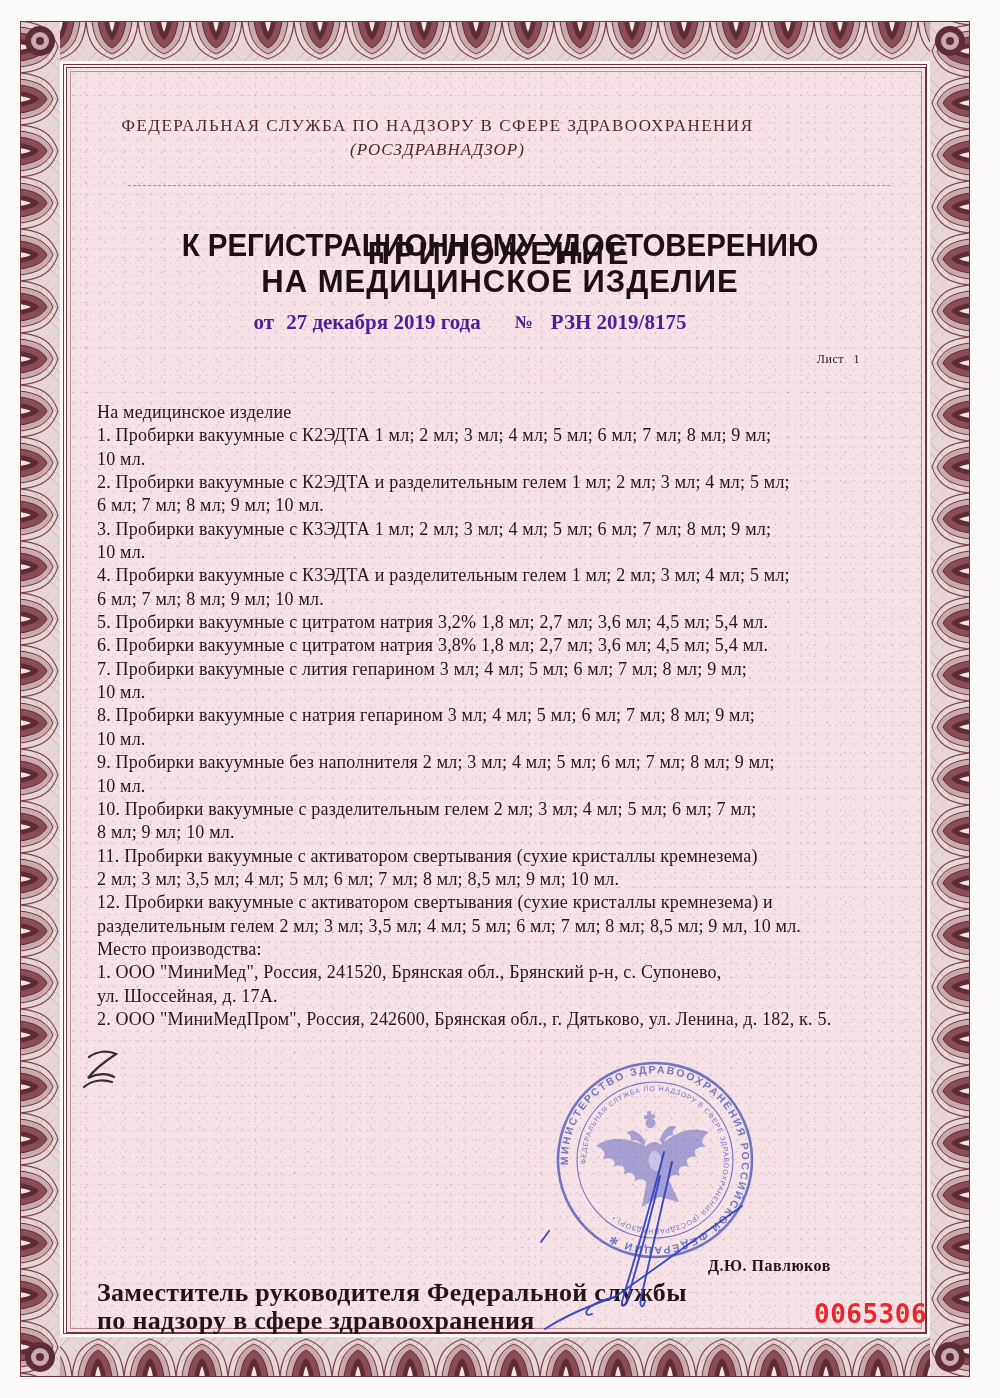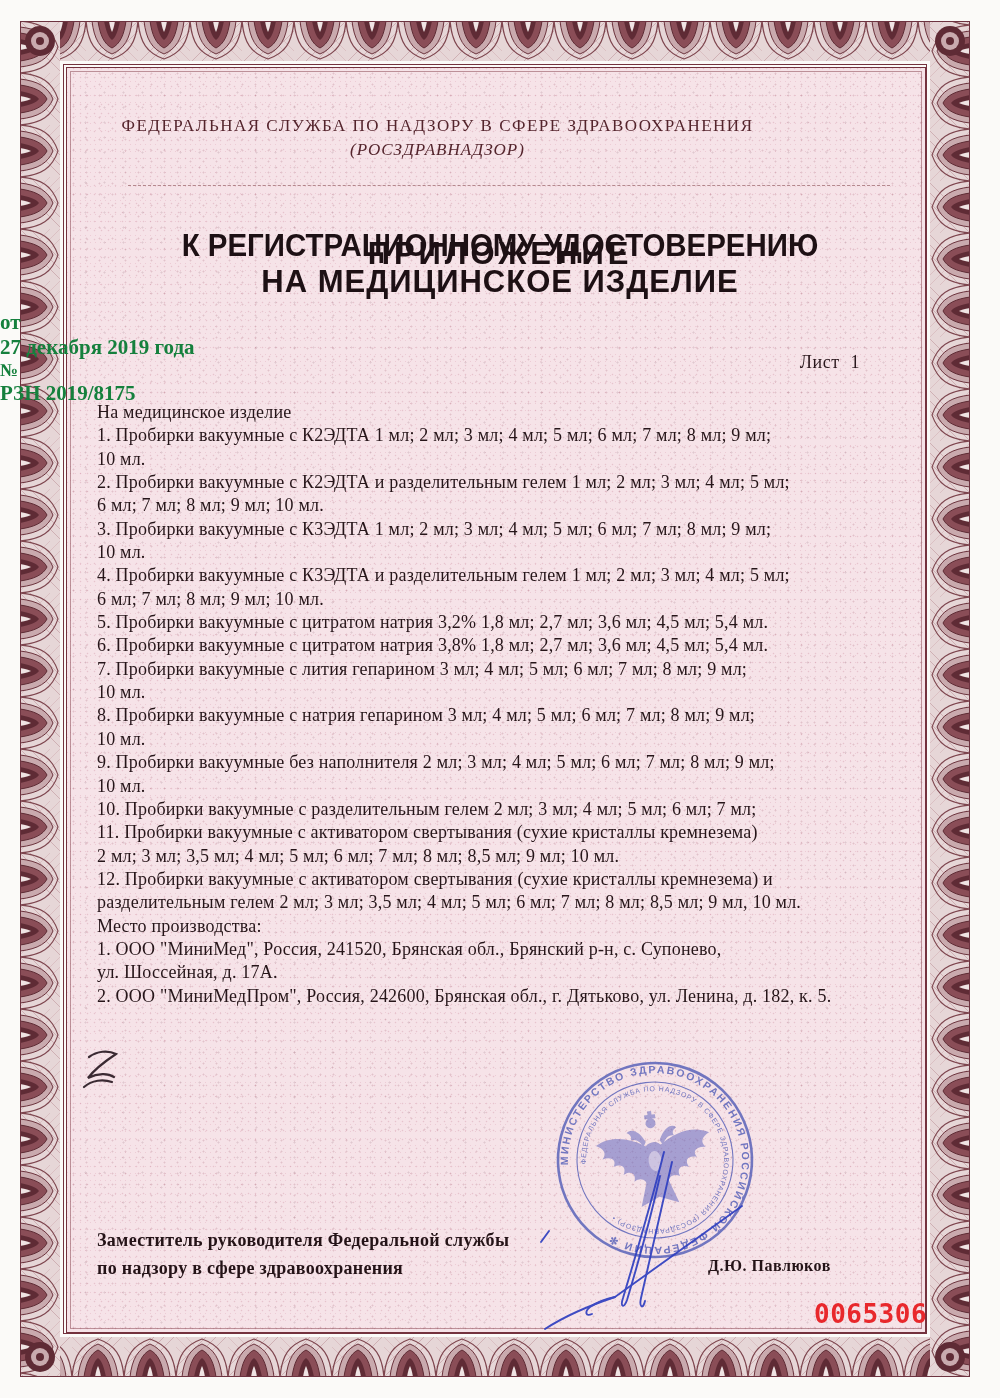--- a/index.html
+++ b/index.html
@@ -42,40 +42,40 @@
   .title-line{
     position:absolute;left:0;width:1000px;text-align:center;
     font-family:"Liberation Sans", sans-serif;font-weight:bold;color:#1d1014;
     font-size:31px;white-space:nowrap;
   }
   .title-line.t1{top:192px;letter-spacing:4px;margin-top:44px;}
   .title-line.t2{top:228px;letter-spacing:0px;transform:scaleX(.95);}
   .title-line.t3{top:264px;letter-spacing:1px;}
   .issue-row{
     position:absolute;left:0;top:310px;width:940px;display:flex;
-    justify-content:center;align-items:flex-start;
-    font-weight:bold;color:#15803d;font-size:21px;white-space:nowrap;flex-direction:column;
+    justify-content:center;align-items:center;
+    font-weight:bold;color:#4c1d95;font-size:21px;white-space:nowrap;
   }
   .issue-row .sp1{display:inline-block;width:12px;}
   .issue-row .sp2{display:inline-block;width:34px;}
   .issue-row .sp3{display:inline-block;width:18px;}
   .issue-row .num-sign{font-size:18px;}
   .sheet{
     position:absolute;left:700px;top:352px;width:160px;text-align:right;
-    font-size:18px;color:#2a181d;letter-spacing:.5px;word-spacing:6px;
+    font-size:12px;color:#2a181d;letter-spacing:.5px;word-spacing:6px;
   }
   .body-block{
     position:absolute;left:97px;top:401px;width:830px;
     font-size:18px;line-height:23.35px;color:#261519;letter-spacing:.2px;
   }
   .body-line{white-space:nowrap;}
   .body-line.b{font-weight:bold;}
   .footer-pos{
     position:absolute;left:97px;font-weight:bold;color:#241317;
-    font-size:18px;letter-spacing:.3px;white-space:nowrap;
+    font-size:26px;letter-spacing:.3px;white-space:nowrap;margin-top:48px;
   }
   .footer-pos.f1{top:1230px;}
   .footer-pos.f2{top:1258px;}
   .signer{
     position:absolute;left:708px;top:1257px;font-weight:bold;color:#241317;
     font-size:16px;letter-spacing:.5px;white-space:nowrap;
   }
   .serial{
     position:absolute;left:814px;top:1299px;
     font-family:"DejaVu Sans Mono", monospace;font-weight:bold;
@@ -179,20 +179,21 @@
       <div class="body-line">6 мл; 7 мл; 8 мл; 9 мл; 10 мл.</div>
       <div class="body-line">5. Пробирки вакуумные с цитратом натрия 3,2% 1,8 мл; 2,7 мл; 3,6 мл; 4,5 мл; 5,4 мл.</div>
       <div class="body-line">6. Пробирки вакуумные с цитратом натрия 3,8% 1,8 мл; 2,7 мл; 3,6 мл; 4,5 мл; 5,4 мл.</div>
       <div class="body-line">7. Пробирки вакуумные с лития гепарином 3 мл; 4 мл; 5 мл; 6 мл; 7 мл; 8 мл; 9 мл;</div>
       <div class="body-line">10 мл.</div>
       <div class="body-line">8. Пробирки вакуумные с натрия гепарином 3 мл; 4 мл; 5 мл; 6 мл; 7 мл; 8 мл; 9 мл;</div>
       <div class="body-line">10 мл.</div>
       <div class="body-line">9. Пробирки вакуумные без наполнителя 2 мл; 3 мл; 4 мл; 5 мл; 6 мл; 7 мл; 8 мл; 9 мл;</div>
       <div class="body-line">10 мл.</div>
       <div class="body-line">10. Пробирки вакуумные с разделительным гелем 2 мл; 3 мл; 4 мл; 5 мл; 6 мл; 7 мл;</div>
+      <div class="body-line">8 мл; 9 мл; 10 мл.</div>
       <div class="body-line">11. Пробирки вакуумные с активатором свертывания (сухие кристаллы кремнезема)</div>
       <div class="body-line">2 мл; 3 мл; 3,5 мл; 4 мл; 5 мл; 6 мл; 7 мл; 8 мл; 8,5 мл; 9 мл; 10 мл.</div>
       <div class="body-line">12. Пробирки вакуумные с активатором свертывания (сухие кристаллы кремнезема) и</div>
       <div class="body-line">разделительным гелем 2 мл; 3 мл; 3,5 мл; 4 мл; 5 мл; 6 мл; 7 мл; 8 мл; 8,5 мл; 9 мл, 10 мл.</div>
       <div class="body-line">Место производства:</div>
       <div class="body-line">1. ООО "МиниМед", Россия, 241520, Брянская обл., Брянский р-н, с. Супонево,</div>
       <div class="body-line">ул. Шоссейная, д. 17А.</div>
       <div class="body-line">2. ООО "МиниМедПром", Россия, 242600, Брянская обл., г. Дятьково, ул. Ленина, д. 182, к. 5.</div>
     </div>
 

